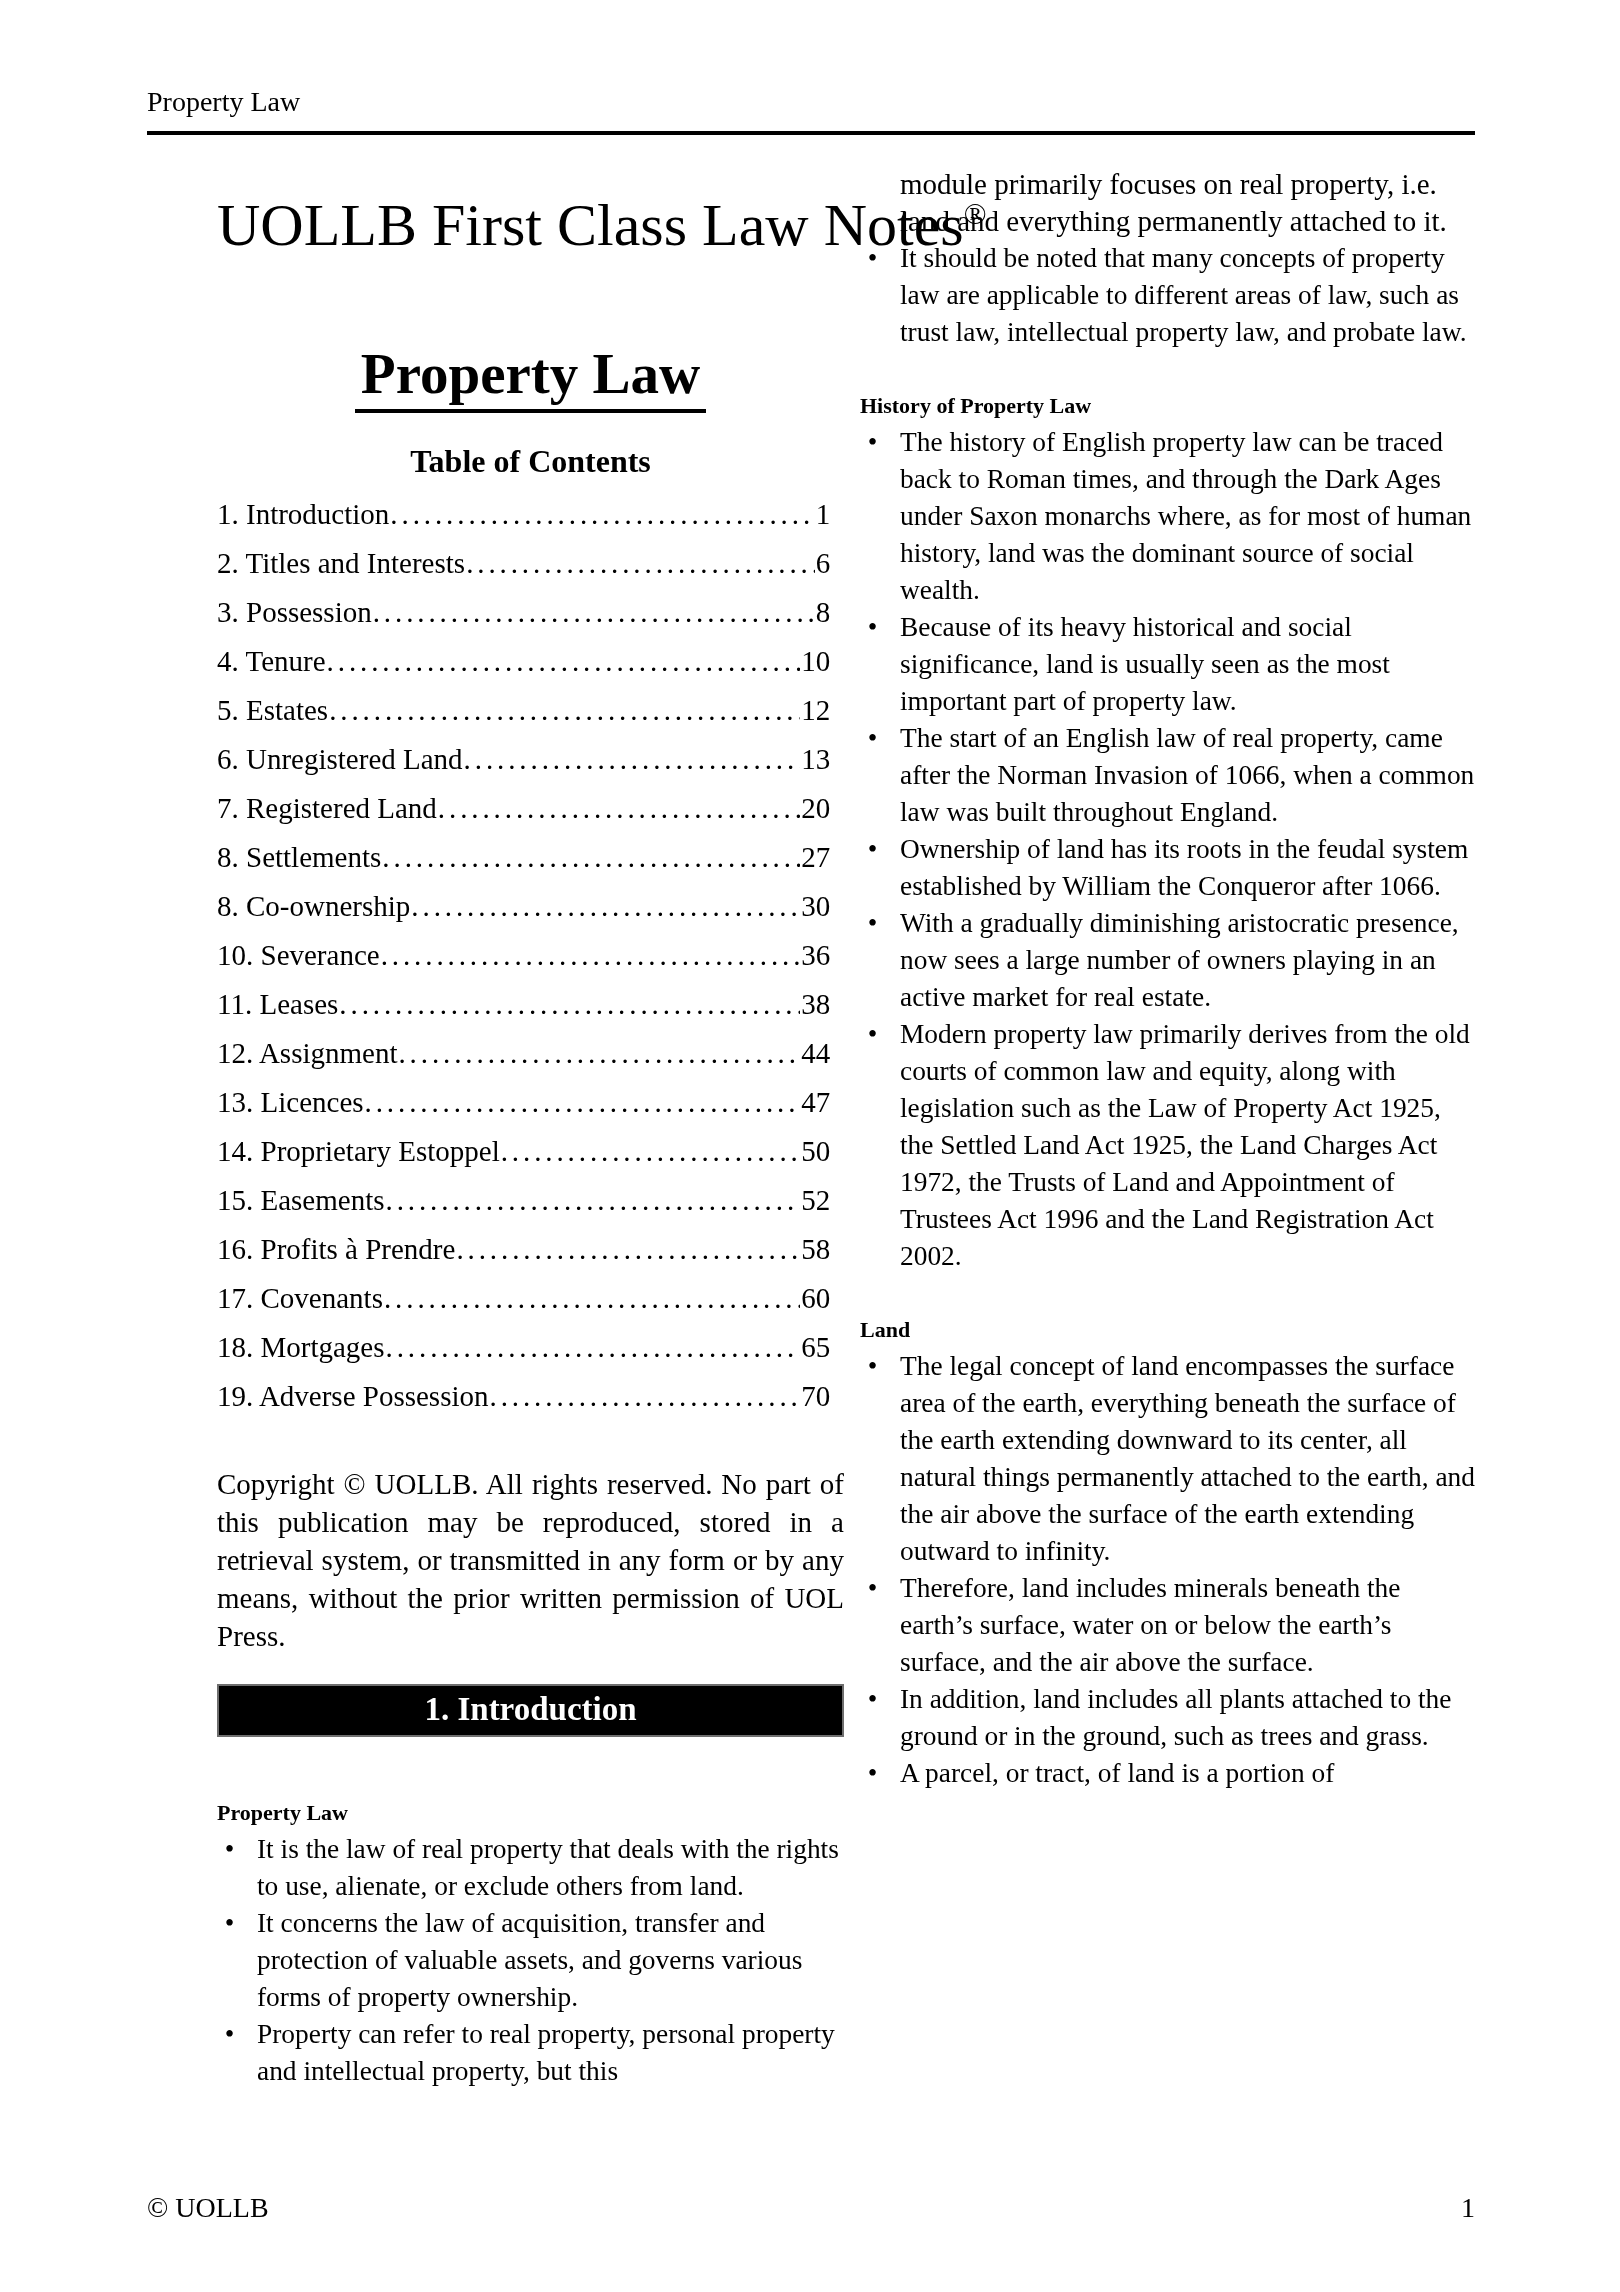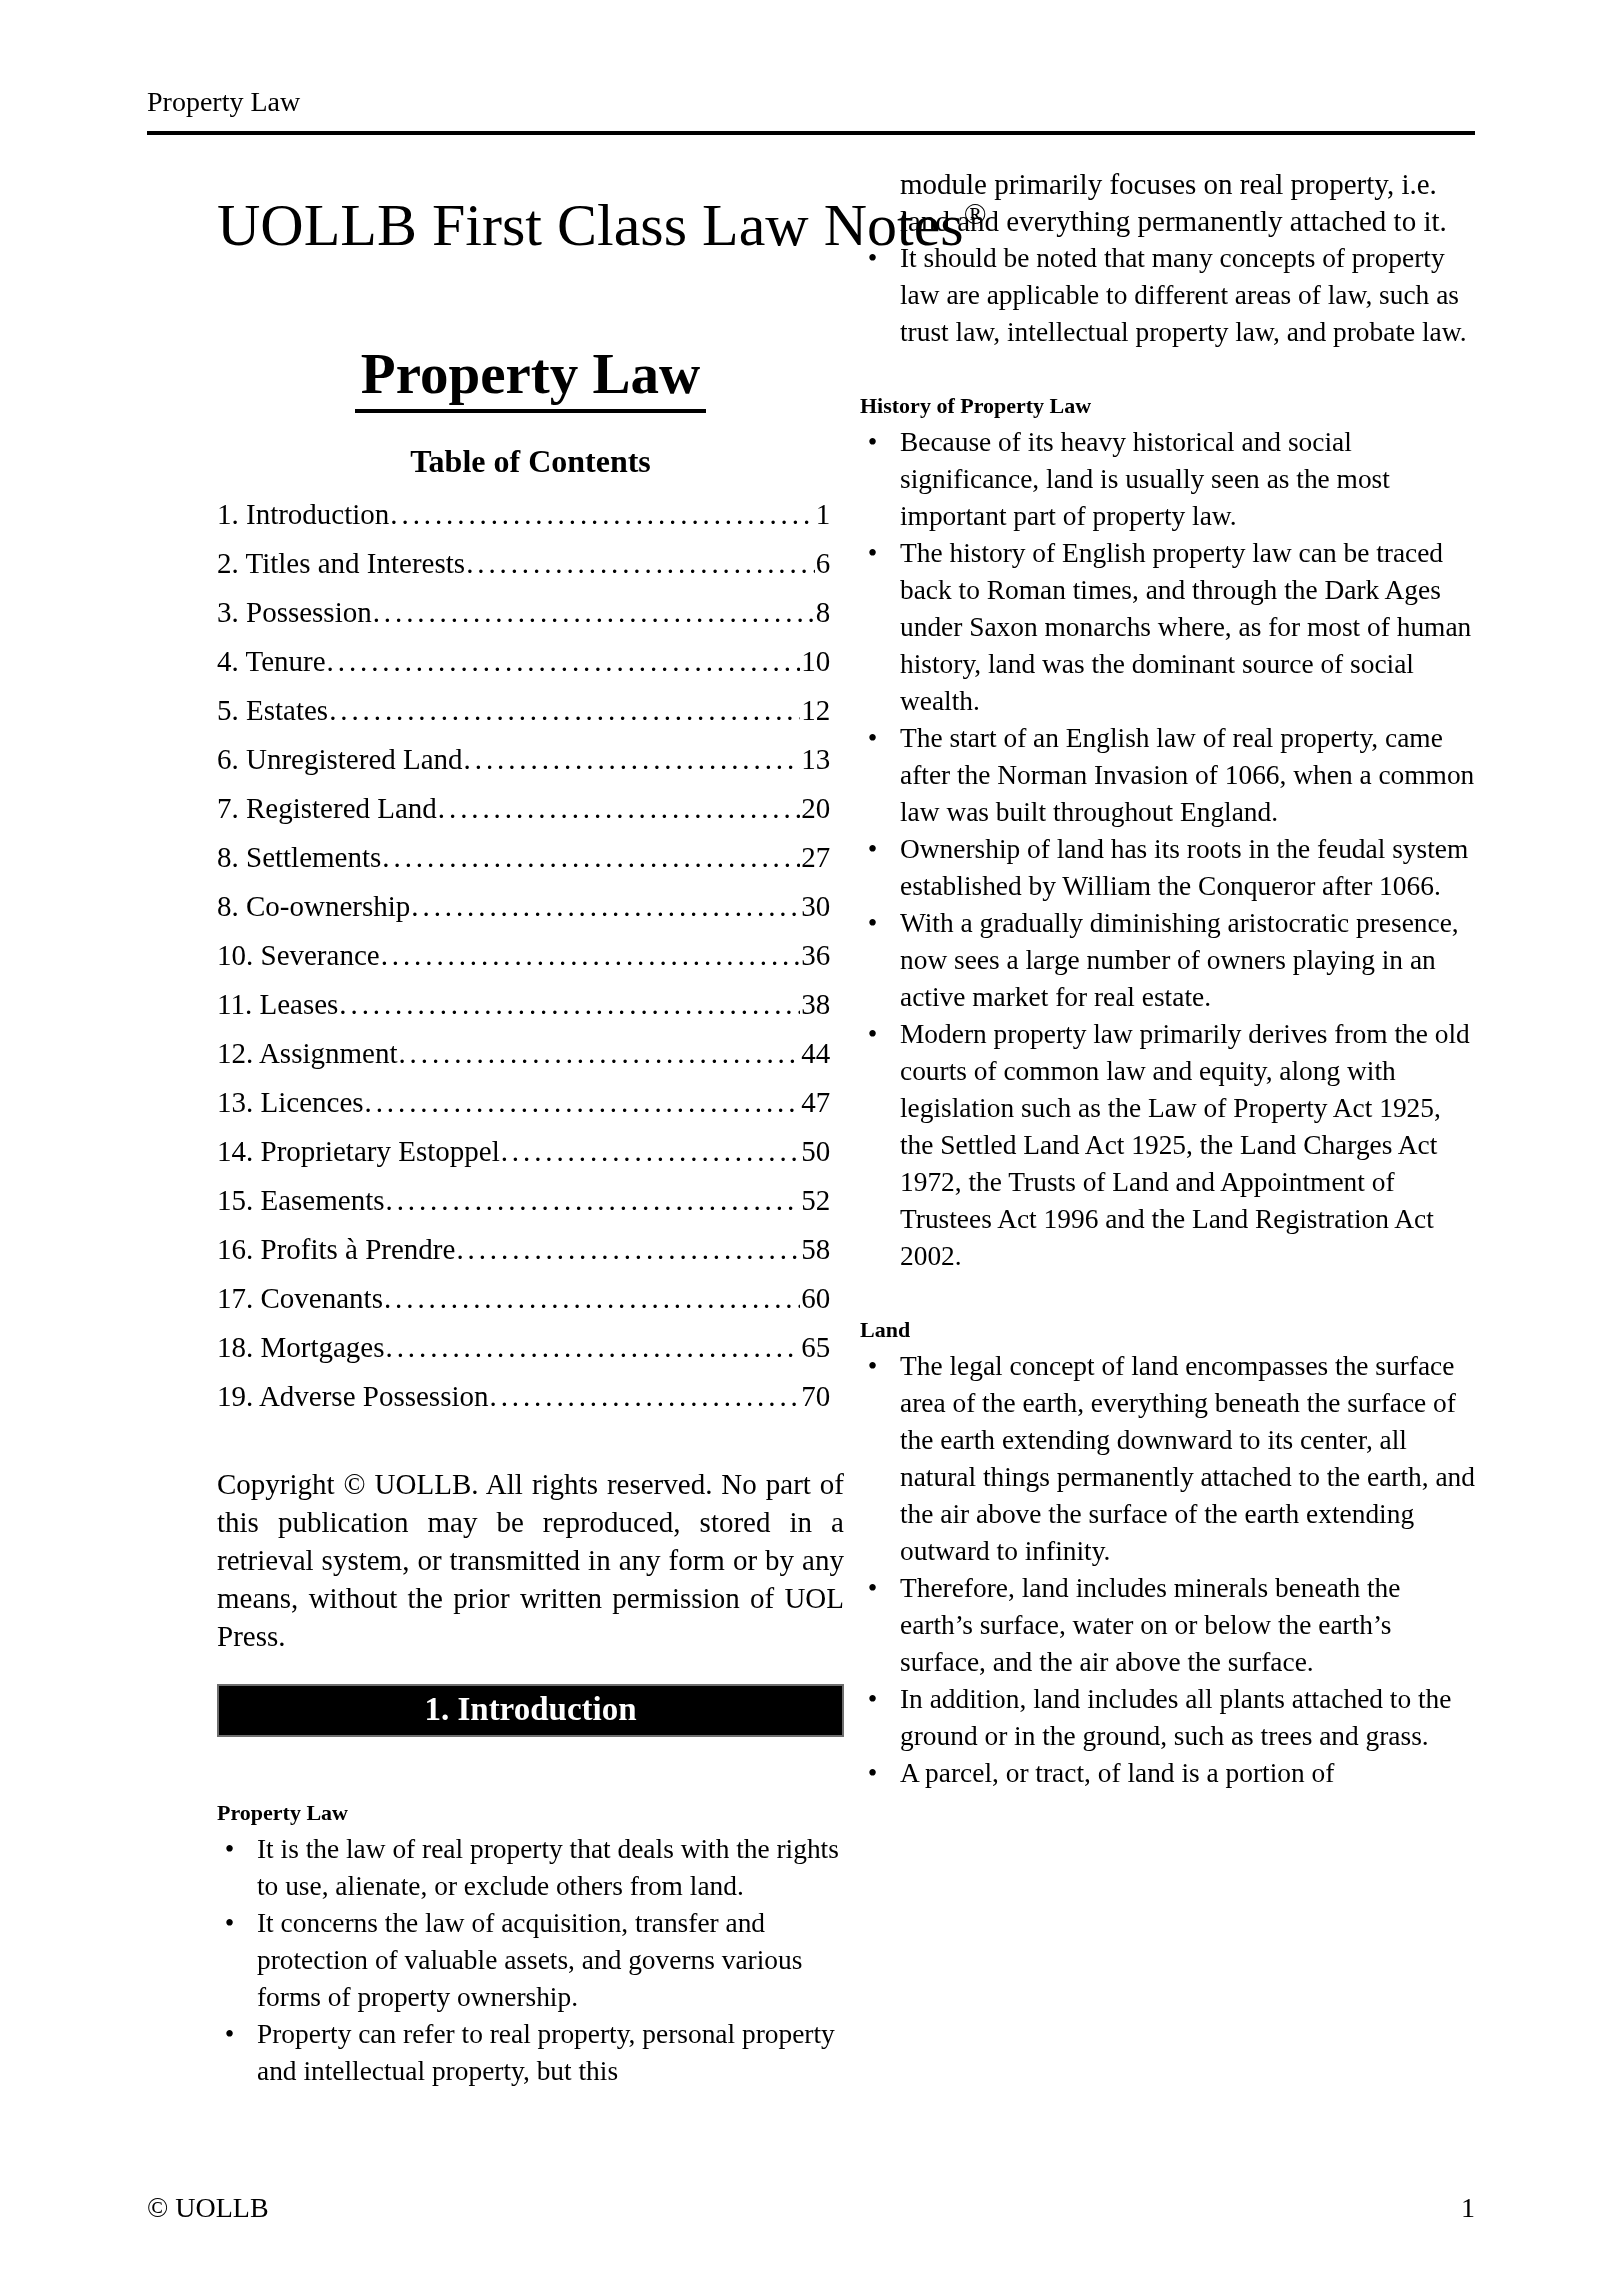--- a/index.html
+++ b/index.html
@@ -204,23 +204,23 @@
       <ul class="bullets">
 
           <li>It should be noted that many concepts of property law are applicable to different areas of law, such as trust law, intellectual property law, and probate law.</li>
         </ul>
 
       <div class="section-gap"></div>
 
       <div class="sub-heading">History of Property Law</div>
       <ul class="bullets">
 
+          <li>The history of English property law can be traced back to Roman times, and through the Dark Ages under Saxon monarchs where, as for most of human history, land was the dominant source of social wealth.</li>
+
           <li>Because of its heavy historical and social significance, land is usually seen as the most important part of property law.</li>
-
-          <li>The history of English property law can be traced back to Roman times, and through the Dark Ages under Saxon monarchs where, as for most of human history, land was the dominant source of social wealth.</li>
 
           <li>The start of an English law of real property, came after the Norman Invasion of 1066, when a common law was built throughout England.</li>
 
           <li>Ownership of land has its roots in the feudal system established by William the Conqueror after 1066.</li>
 
           <li>With a gradually diminishing aristocratic presence, now sees a large number of owners playing in an active market for real estate.</li>
 
           <li>Modern property law primarily derives from the old courts of common law and equity, along with legislation such as the Law of Property Act 1925, the Settled Land Act 1925, the Land Charges Act 1972, the Trusts of Land and Appointment of Trustees Act 1996 and the Land Registration Act 2002.</li>
         </ul>
 

